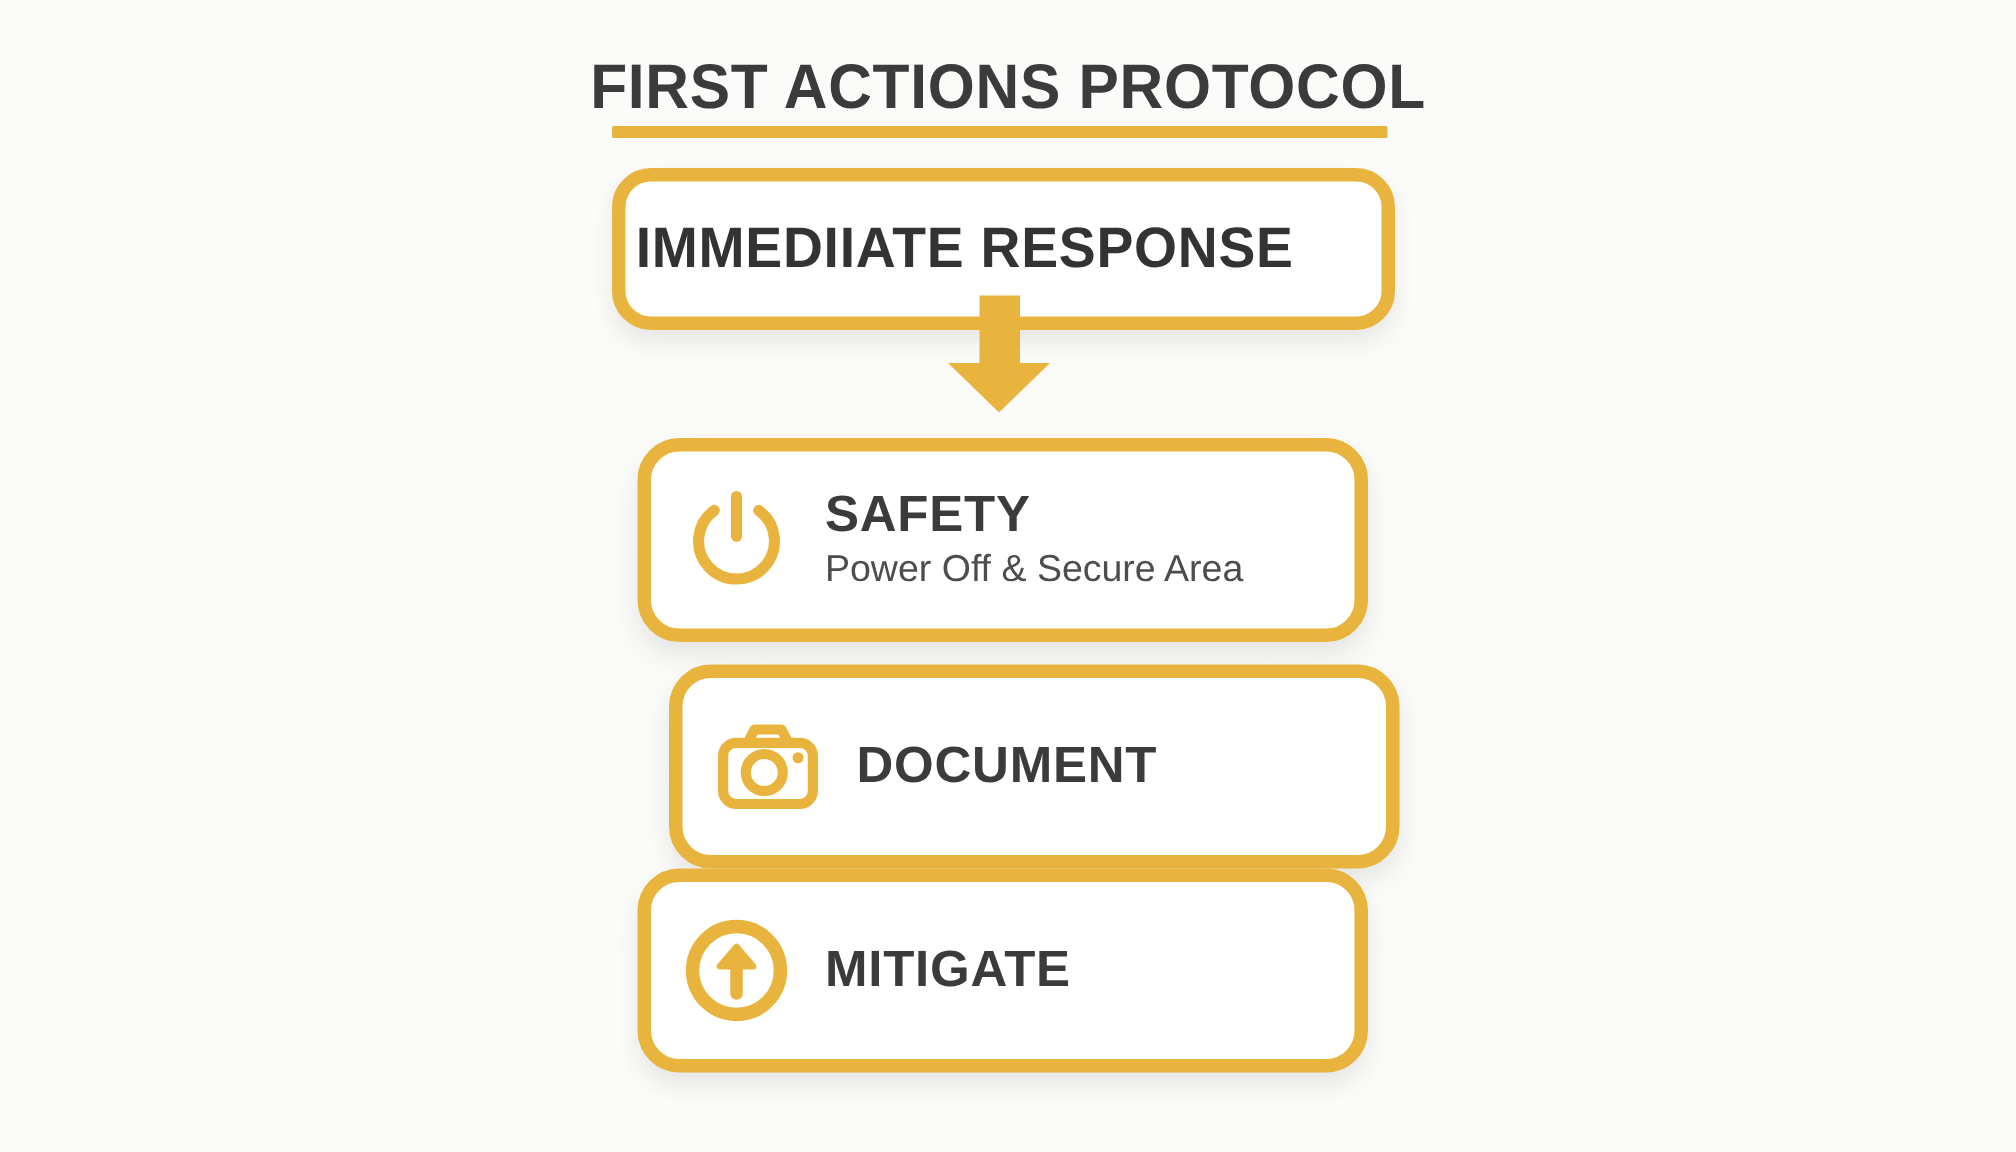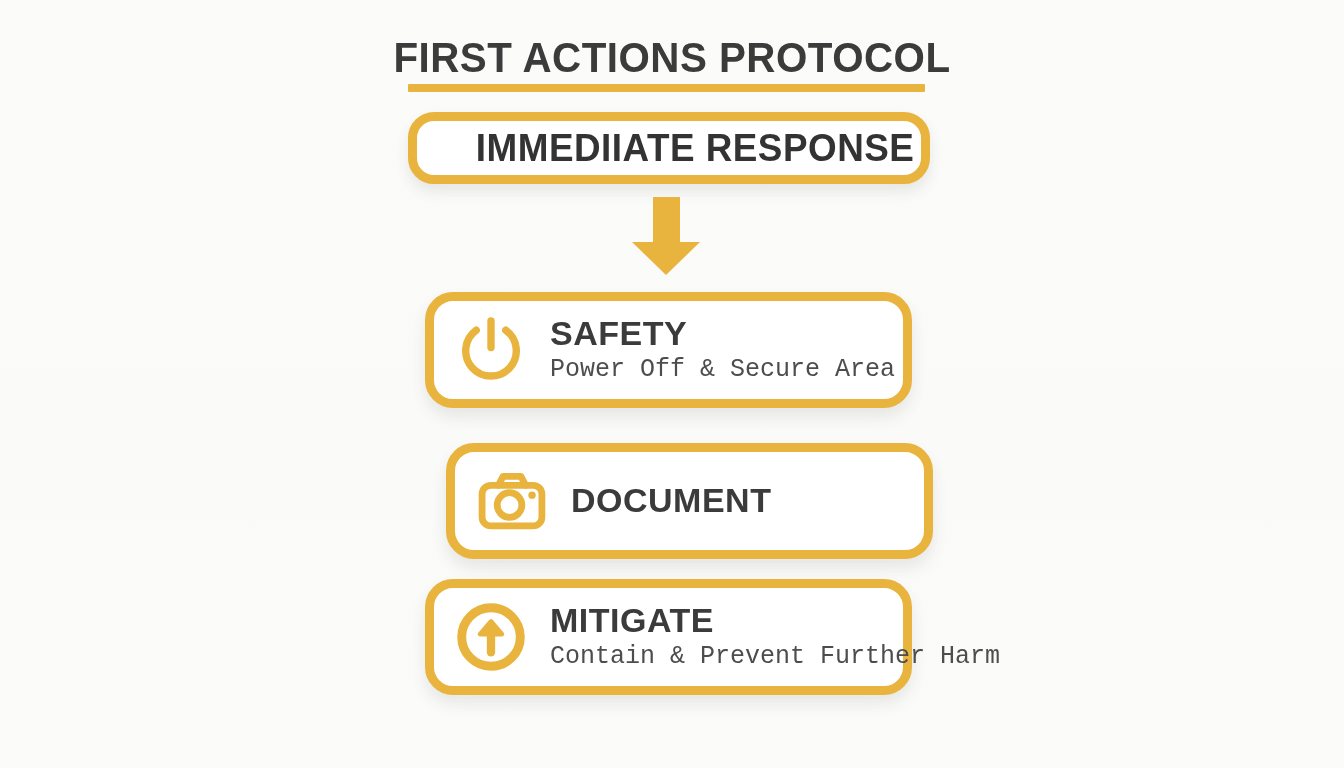--- a/index.html
+++ b/index.html
@@ -40,28 +40,28 @@
     background: #e9b43e;
     border-radius: 1px;
   }
 
   
   .header-box {
     position: absolute;
     left: 408px;
     top: 112px;
     width: 522px;
-    height: 72px;
+    height: 108px;
     box-sizing: border-box;
     background: #ffffff;
     border: 9px solid #e9b43e;
     border-radius: 26px;
     display: flex;
     align-items: center;
-    justify-content: flex-end;
+    justify-content: flex-start;
     box-shadow: 0 8px 14px rgba(60,60,60,0.10);
   }
   .header-box span {
     font-size: 38px;
     font-weight: bold;
     letter-spacing: 0.5px;
     color: #333333;
     transform: scaleX(0.97);
     white-space: nowrap;
   }
@@ -84,21 +84,21 @@
     border-left: 34px solid transparent;
     border-right: 34px solid transparent;
     border-top: 33px solid #e9b43e;
   }
 
   
   .card {
     position: absolute;
     left: 425px;
     width: 487px;
-    height: 116px;
+    height: 136px;
     box-sizing: border-box;
     background: #ffffff;
     border: 9px solid #e9b43e;
     border-radius: 28px;
     display: flex;
     align-items: center;
     padding-left: 20px;
     box-shadow: 0 9px 15px rgba(60,60,60,0.10);
   }
   .card.safety   { top: 292px; }
@@ -121,21 +121,20 @@
     font-weight: bold;
     letter-spacing: 0.5px;
     color: #3b3b3b;
     line-height: 1.05;
   }
   .card-sub {
     font-size: 25px;
     color: #4d4d4d;
     margin-top: 4px;
     white-space: nowrap;
-    font-family: Liberation Mono, monospace;
   }
 </style>
 </head>
 <body>
 
 <div class="canvas">
 
   <h1 class="title">FIRST ACTIONS PROTOCOL</h1>
   <div class="title-underline"></div>
 
@@ -176,17 +175,16 @@
   <div class="card mitigate">
     <span class="icon">
       <svg viewBox="0 0 24 24" fill="none" stroke="#e9b43e" stroke-linecap="round" stroke-linejoin="round">
         <circle cx="12" cy="12" r="9.5" stroke-width="2.9"></circle>
         <path d="M12 17 V11.2" stroke-width="2.7"></path>
         <path d="M12 6.9 L8.4 11.1 h7.2 Z" fill="#e9b43e" stroke-width="1.4"></path>
       </svg>
     </span>
     <div class="card-text">
       <div class="card-title">MITIGATE</div>
-      <div class="card-sub">Contain &amp; Prevent Further Harm</div>
     </div>
   </div>
 
 </div>
 
 </body></html>

